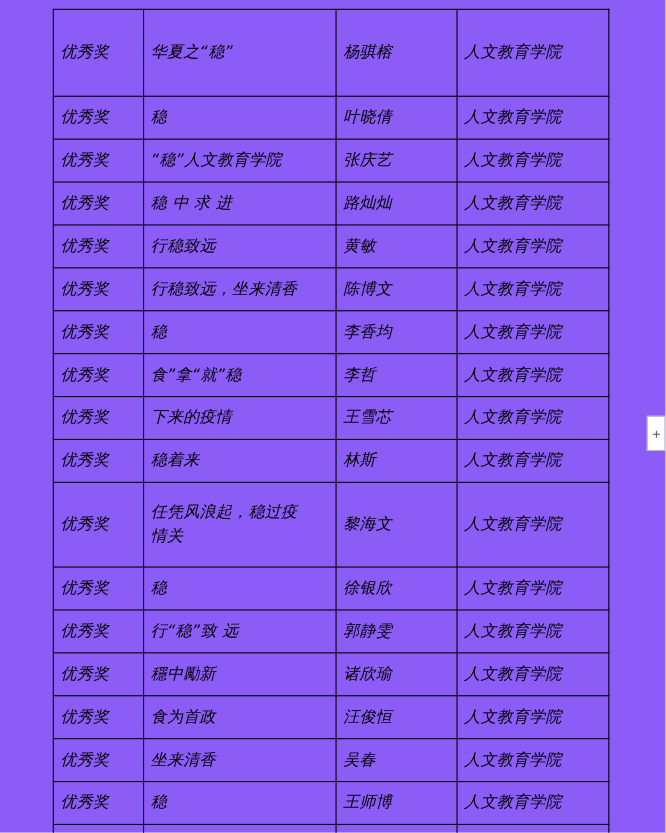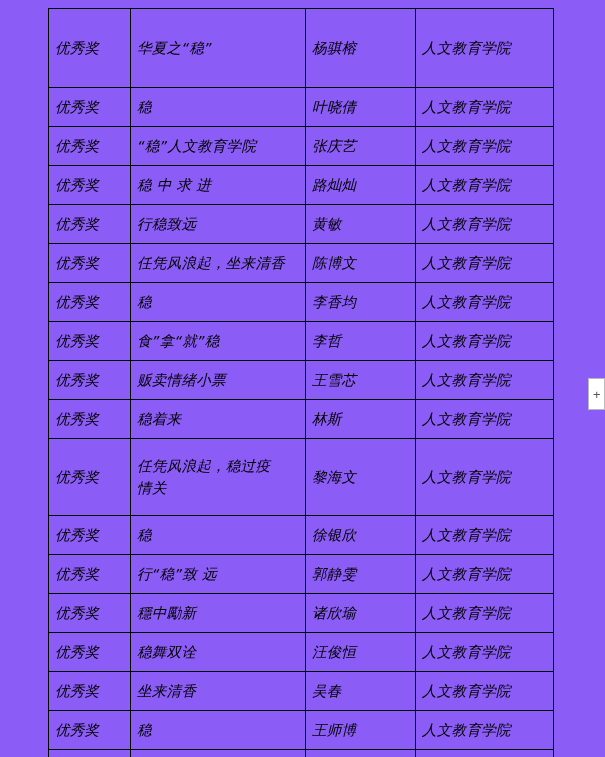--- a/index.html
+++ b/index.html
@@ -123,42 +123,42 @@
 
       <tr class="row-normal">
         <td>优秀奖</td>
         <td>行稳致远</td>
         <td>黄敏</td>
         <td>人文教育学院</td>
       </tr>
 
       <tr class="row-normal">
         <td>优秀奖</td>
-        <td>任凭风浪起，坐来清香</td>
+        <td>行稳致远，坐来清香</td>
         <td>陈博文</td>
         <td>人文教育学院</td>
       </tr>
 
       <tr class="row-normal">
         <td>优秀奖</td>
         <td>稳</td>
         <td>李香均</td>
         <td>人文教育学院</td>
       </tr>
 
       <tr class="row-normal">
         <td>优秀奖</td>
         <td>食”拿“就”稳</td>
         <td>李哲</td>
         <td>人文教育学院</td>
       </tr>
 
       <tr class="row-normal">
         <td>优秀奖</td>
-        <td>贩卖情绪小票</td>
+        <td>下来的疫情</td>
         <td>王雪芯</td>
         <td>人文教育学院</td>
       </tr>
 
       <tr class="row-normal">
         <td>优秀奖</td>
         <td>稳着来</td>
         <td>林斯</td>
         <td>人文教育学院</td>
       </tr>
@@ -187,21 +187,21 @@
 
       <tr class="row-normal">
         <td>优秀奖</td>
         <td>穩中勵新</td>
         <td>诸欣瑜</td>
         <td>人文教育学院</td>
       </tr>
 
       <tr class="row-normal">
         <td>优秀奖</td>
-        <td>稳舞双诠</td>
+        <td>食为首政</td>
         <td>汪俊恒</td>
         <td>人文教育学院</td>
       </tr>
 
       <tr class="row-normal">
         <td>优秀奖</td>
         <td>坐来清香</td>
         <td>吴春</td>
         <td>人文教育学院</td>
       </tr>

